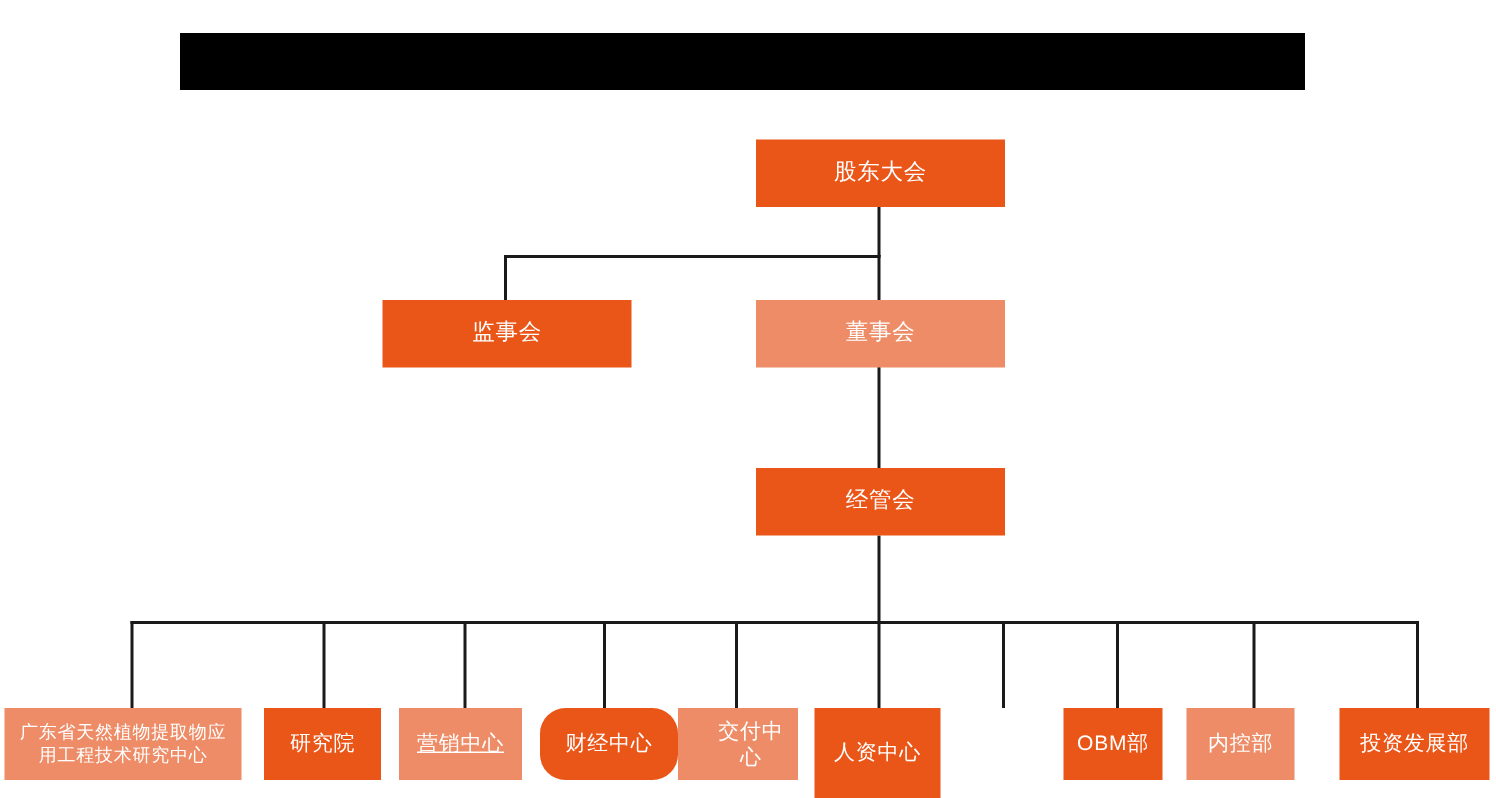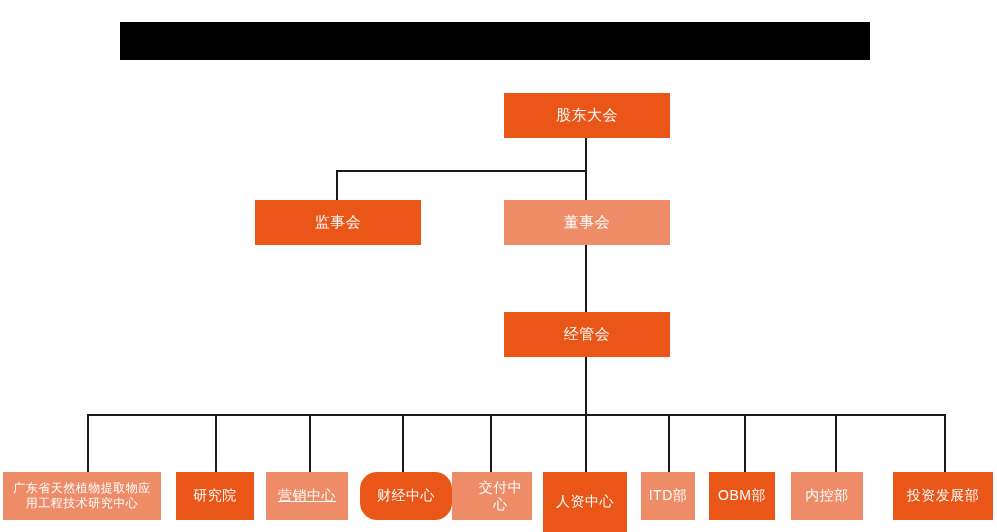--- a/index.html
+++ b/index.html
@@ -122,23 +122,20 @@
   </div>
 
   <div class="node light" style="left:452px; top:472px; width:80px; height:48px; font-size:14px;padding-left:17px;">
     <span class="label">交付中心</span>
   </div>
 
   <div class="node dark" style="left:543px; top:472px; width:84px; height:60px; font-size:14px;">
     <span class="label">人资中心</span>
   </div>
 
-  <div class="node light" style="left:641px; top:472px; width:54px; height:48px; font-size:14px;">
-    <span class="label">ITD部</span>
-  </div>
 
   <div class="node dark" style="left:709px; top:472px; width:66px; height:48px; font-size:14px;">
     <span class="label">OBM部</span>
   </div>
 
   <div class="node light" style="left:791px; top:472px; width:72px; height:48px; font-size:14px;">
     <span class="label">内控部</span>
   </div>
 
   <div class="node dark" style="left:893px; top:472px; width:100px; height:48px; font-size:14px;">

